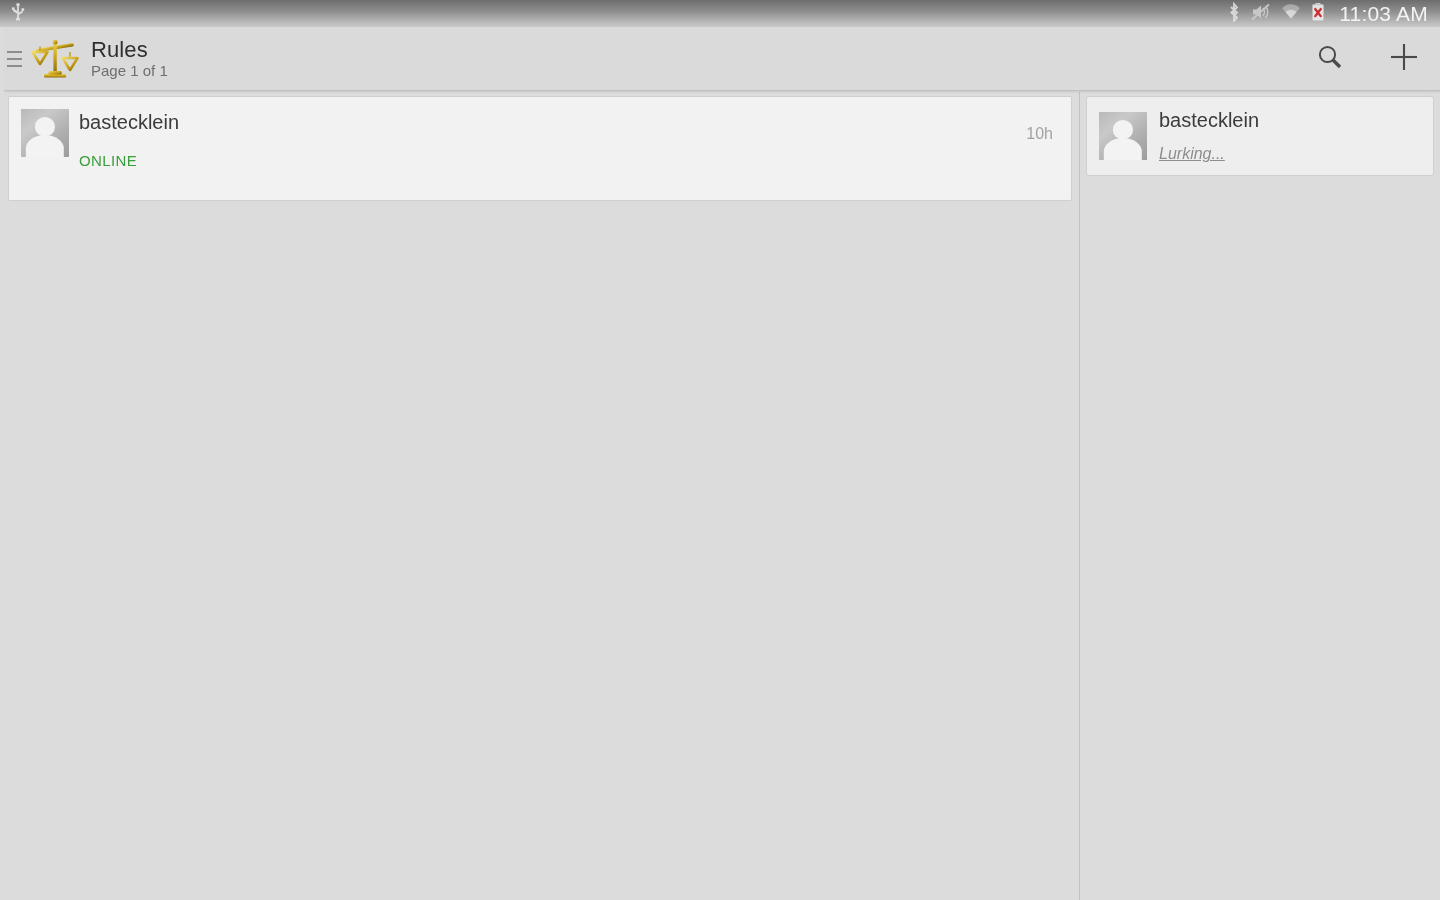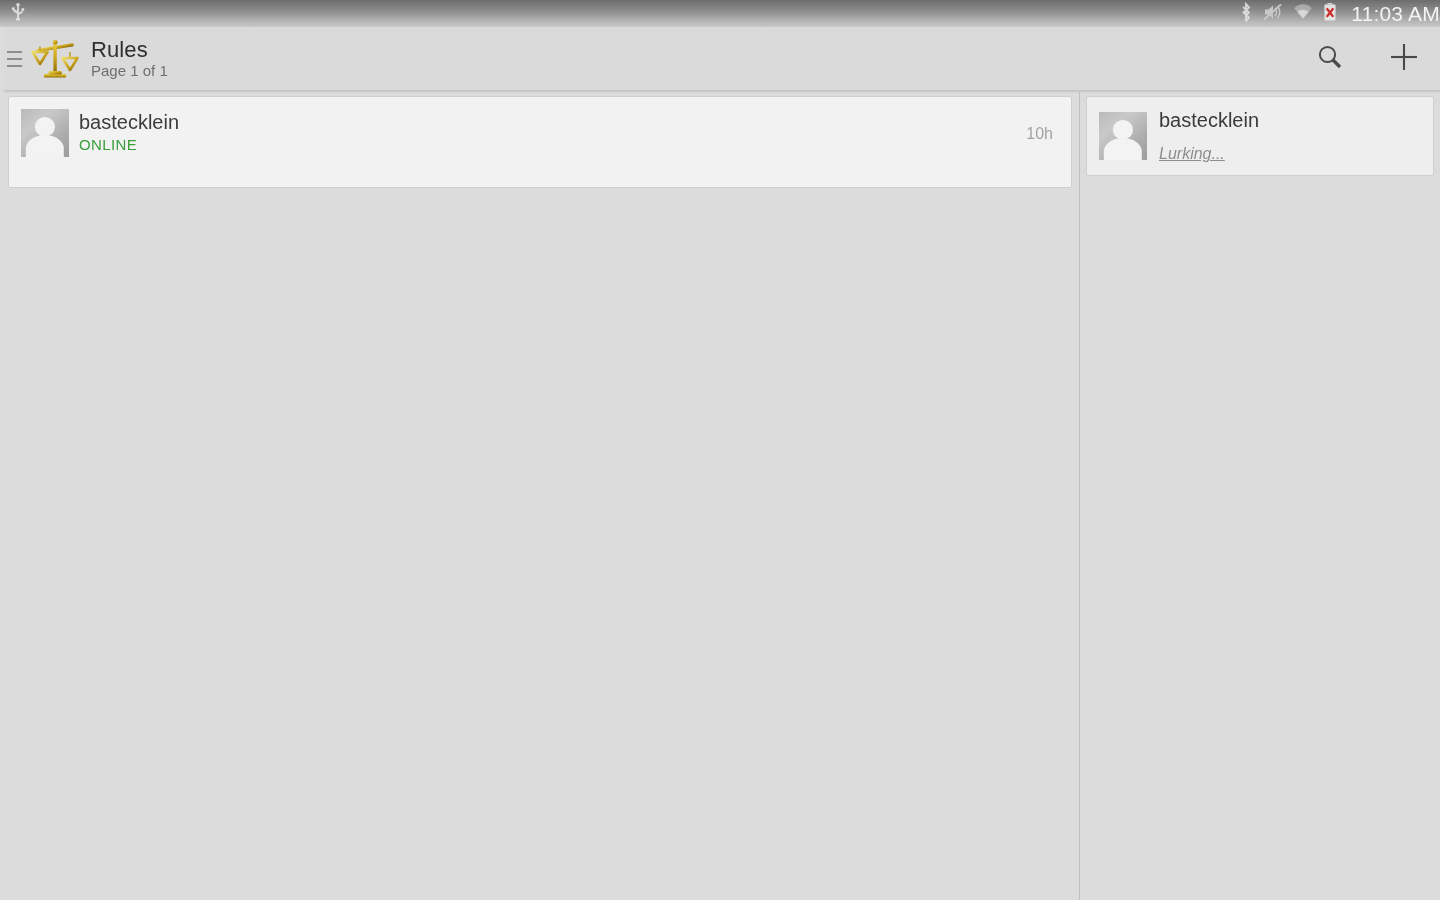--- a/index.html
+++ b/index.html
@@ -26,20 +26,21 @@
   }
   #status-left {
     display: flex;
     align-items: center;
     padding-left: 10px;
   }
   #status-right {
     margin-left: auto;
     display: flex;
     align-items: center;
+    padding-right: 12px;
     gap: 10px;
   }
   .sb-icon { display: block; opacity: .88; }
   #status-clock {
     color: #f3f3f3;
     font-size: 21px;
     letter-spacing: .2px;
     margin-left: 4px;
     line-height: 1;
   }
@@ -201,21 +202,21 @@
     padding-top: 2px;
   }
   #post-author {
     font-size: 20px;
     color: #3b3b3b;
   }
   #post-status {
     font-size: 15px;
     color: #3a9e3a;
     letter-spacing: .4px;
-    margin-top: 4px;
+    margin-top: 20px;
   }
   #post-time {
     position: absolute;
     right: 0;
     top: 16px;
     font-size: 16px;
     color: #a2a2a2;
   }
   #post-body {
     margin-top: 14px;

